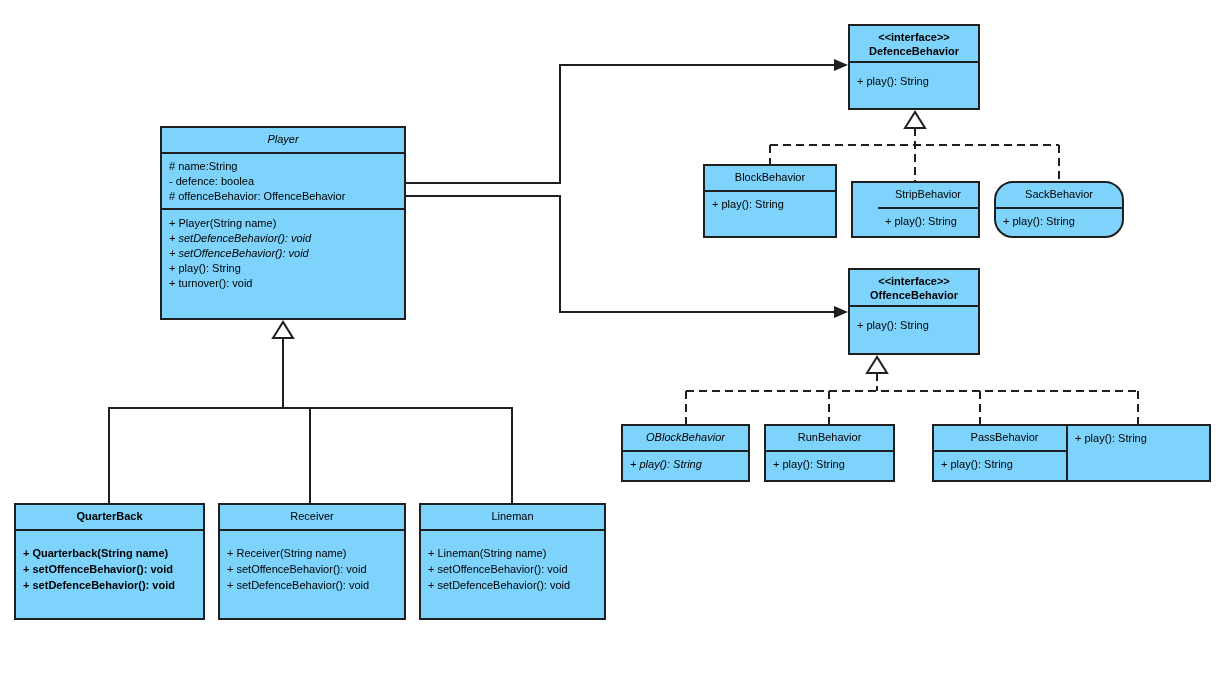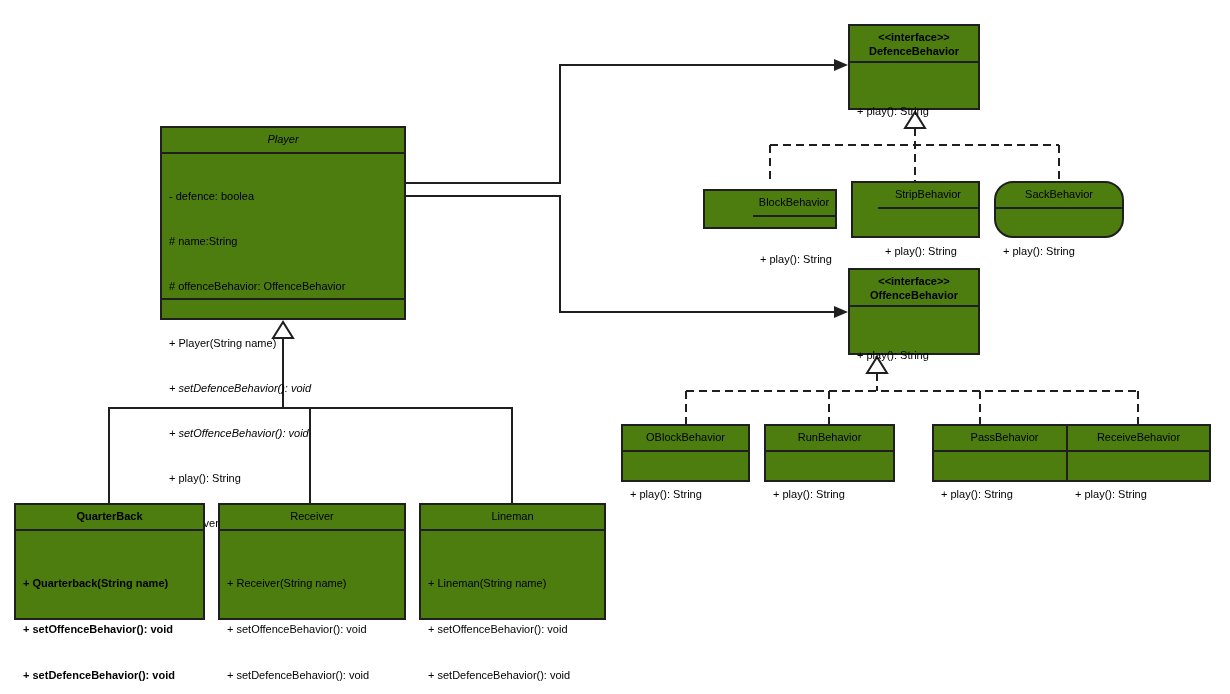--- a/index.html
+++ b/index.html
@@ -6,33 +6,33 @@
   .canvas{
     position:relative;width:1230px;height:694px;background:#ffffff;
     font-family:"Liberation Sans",sans-serif;color:#000000;overflow:hidden;
   }
   .connector-layer{position:absolute;left:0;top:0;width:1230px;height:694px;}
   .connector-layer line,.connector-layer polyline{fill:none;stroke:#1f1f1f;stroke-width:2;}
   .connector-layer .dash{stroke-dasharray:8 5;}
   .connector-layer .arrow{fill:#1f1f1f;stroke:none;}
   .connector-layer .hollow{fill:#ffffff;stroke:#1f1f1f;stroke-width:2;}
   .box{
-    position:absolute;background:#4d7c0f;border:2px solid #1f1f1f;
+    position:absolute;background:#7dd3fc;border:2px solid #1f1f1f;
     box-sizing:border-box;font-size:11px;
   }
   .title{
     border-bottom:2px solid #1f1f1f;text-align:center;height:24px;line-height:23px;
     white-space:nowrap;overflow:hidden;
   }
   .title.italic{font-style:italic;}
   .if-title{
     border-bottom:2px solid #1f1f1f;text-align:center;font-weight:bold;
     line-height:14px;padding:4px 0 3px;
   }
-  .line{line-height:15px;padding:0 7px;white-space:nowrap;margin-top:30px;}
+  .line{line-height:15px;padding:0 7px;white-space:nowrap;}
   .abstract{font-style:italic;}
   .attrs{border-bottom:2px solid #1f1f1f;padding:5px 0 4px;}
   .methods{padding:6px 0 0;}
   .if-body{padding-top:11px;}
   .small-body{padding-top:5px;}
   .sub-body{padding-top:14px;}
   .sub-body .line{line-height:16px;}
 </style>
 </head>
 <body>
@@ -75,22 +75,22 @@
       <line class="dash" x1="686" y1="391" x2="686" y2="424"></line>
       <line class="dash" x1="829" y1="391" x2="829" y2="424"></line>
       <line class="dash" x1="980" y1="391" x2="980" y2="424"></line>
       <line class="dash" x1="1138" y1="391" x2="1138" y2="424"></line>
     </g>
   </svg>
 
   <div class="box" style="left:160px;top:126px;width:246px;height:194px;">
     <div class="title italic">Player</div>
     <div class="attrs">
+      <div class="line"># name:String</div>
       <div class="line">- defence: boolea</div>
-      <div class="line"># name:String</div>
       <div class="line"># offenceBehavior: OffenceBehavior</div>
     </div>
     <div class="methods">
       <div class="line">+ Player(String name)</div>
       <div class="line abstract">+ setDefenceBehavior(): void</div>
       <div class="line abstract">+ setOffenceBehavior(): void</div>
       <div class="line">+ play(): String</div>
       <div class="line">+ turnover(): void</div>
     </div>
   </div>
@@ -108,42 +108,42 @@
   <div class="box" style="left:848px;top:268px;width:132px;height:87px;">
     <div class="if-title">
       <div>&lt;&lt;interface&gt;&gt;</div>
       <div>OffenceBehavior</div>
     </div>
     <div class="if-body">
       <div class="line">+ play(): String</div>
     </div>
   </div>
 
-  <div class="box" style="left:703px;top:189px;width:134px;height:40px;padding-left:48px;">
+  <div class="box" style="left:703px;top:164px;width:134px;height:74px;">
     <div class="title">BlockBehavior</div>
     <div class="small-body">
       <div class="line">+ play(): String</div>
     </div>
   </div>
 
   <div class="box" style="left:851px;top:181px;width:129px;height:57px;padding-left:25px;">
     <div class="title">StripBehavior</div>
     <div class="small-body">
       <div class="line">+ play(): String</div>
     </div>
   </div>
 
   <div class="box" style="left:994px;top:181px;width:130px;height:57px;border-radius:19px;">
     <div class="title">SackBehavior</div>
     <div class="small-body">
       <div class="line">+ play(): String</div>
     </div>
   </div>
 
-  <div class="box" style="left:621px;top:424px;width:129px;height:58px;">
+  <div class="box" style="left:621px;top:424px;width:129px;height:58px;font-style:italic;">
     <div class="title">OBlockBehavior</div>
     <div class="small-body">
       <div class="line">+ play(): String</div>
     </div>
   </div>
 
   <div class="box" style="left:764px;top:424px;width:131px;height:58px;">
     <div class="title">RunBehavior</div>
     <div class="small-body">
       <div class="line">+ play(): String</div>
@@ -151,21 +151,20 @@
   </div>
 
   <div class="box" style="left:932px;top:424px;width:145px;height:58px;">
     <div class="title">PassBehavior</div>
     <div class="small-body">
       <div class="line">+ play(): String</div>
     </div>
   </div>
 
   <div class="box" style="left:1066px;top:424px;width:145px;height:58px;">
-    <div class="title">ReceiveBehavior</div>
     <div class="small-body">
       <div class="line">+ play(): String</div>
     </div>
   </div>
 
   <div class="box" style="left:14px;top:503px;width:191px;height:117px;font-weight:bold;">
     <div class="title">QuarterBack</div>
     <div class="sub-body">
       <div class="line">+ Quarterback(String name)</div>
       <div class="line">+ setOffenceBehavior(): void</div>

